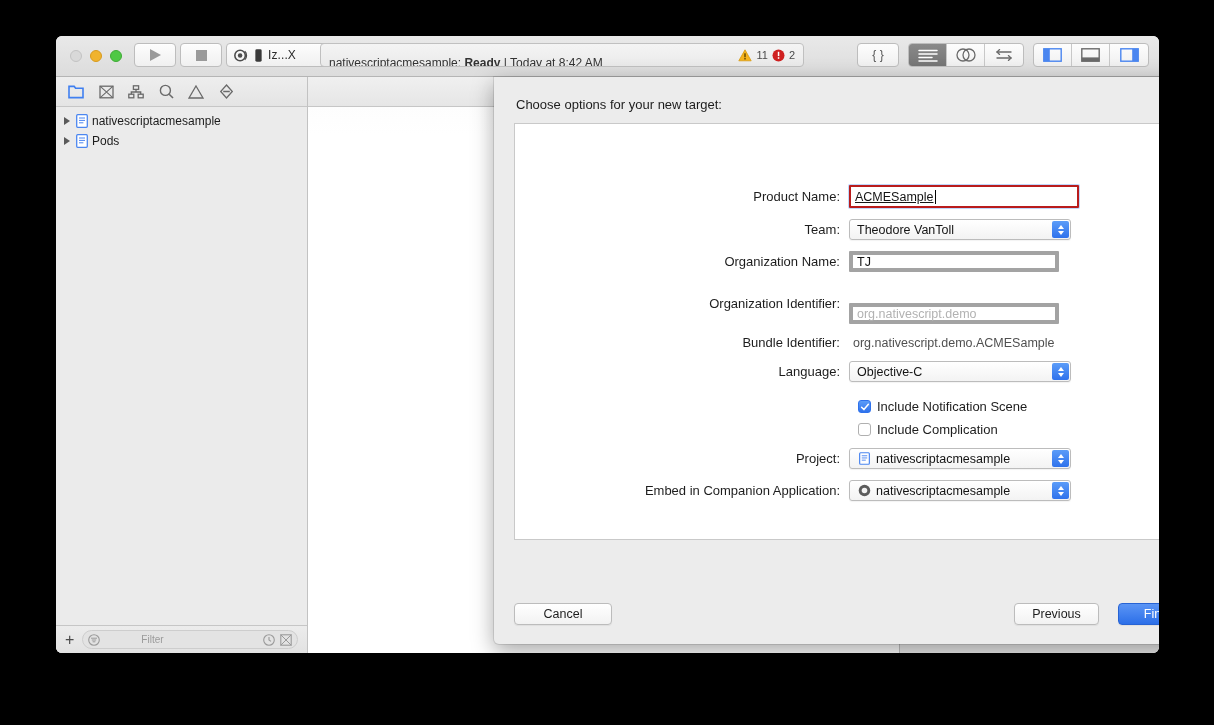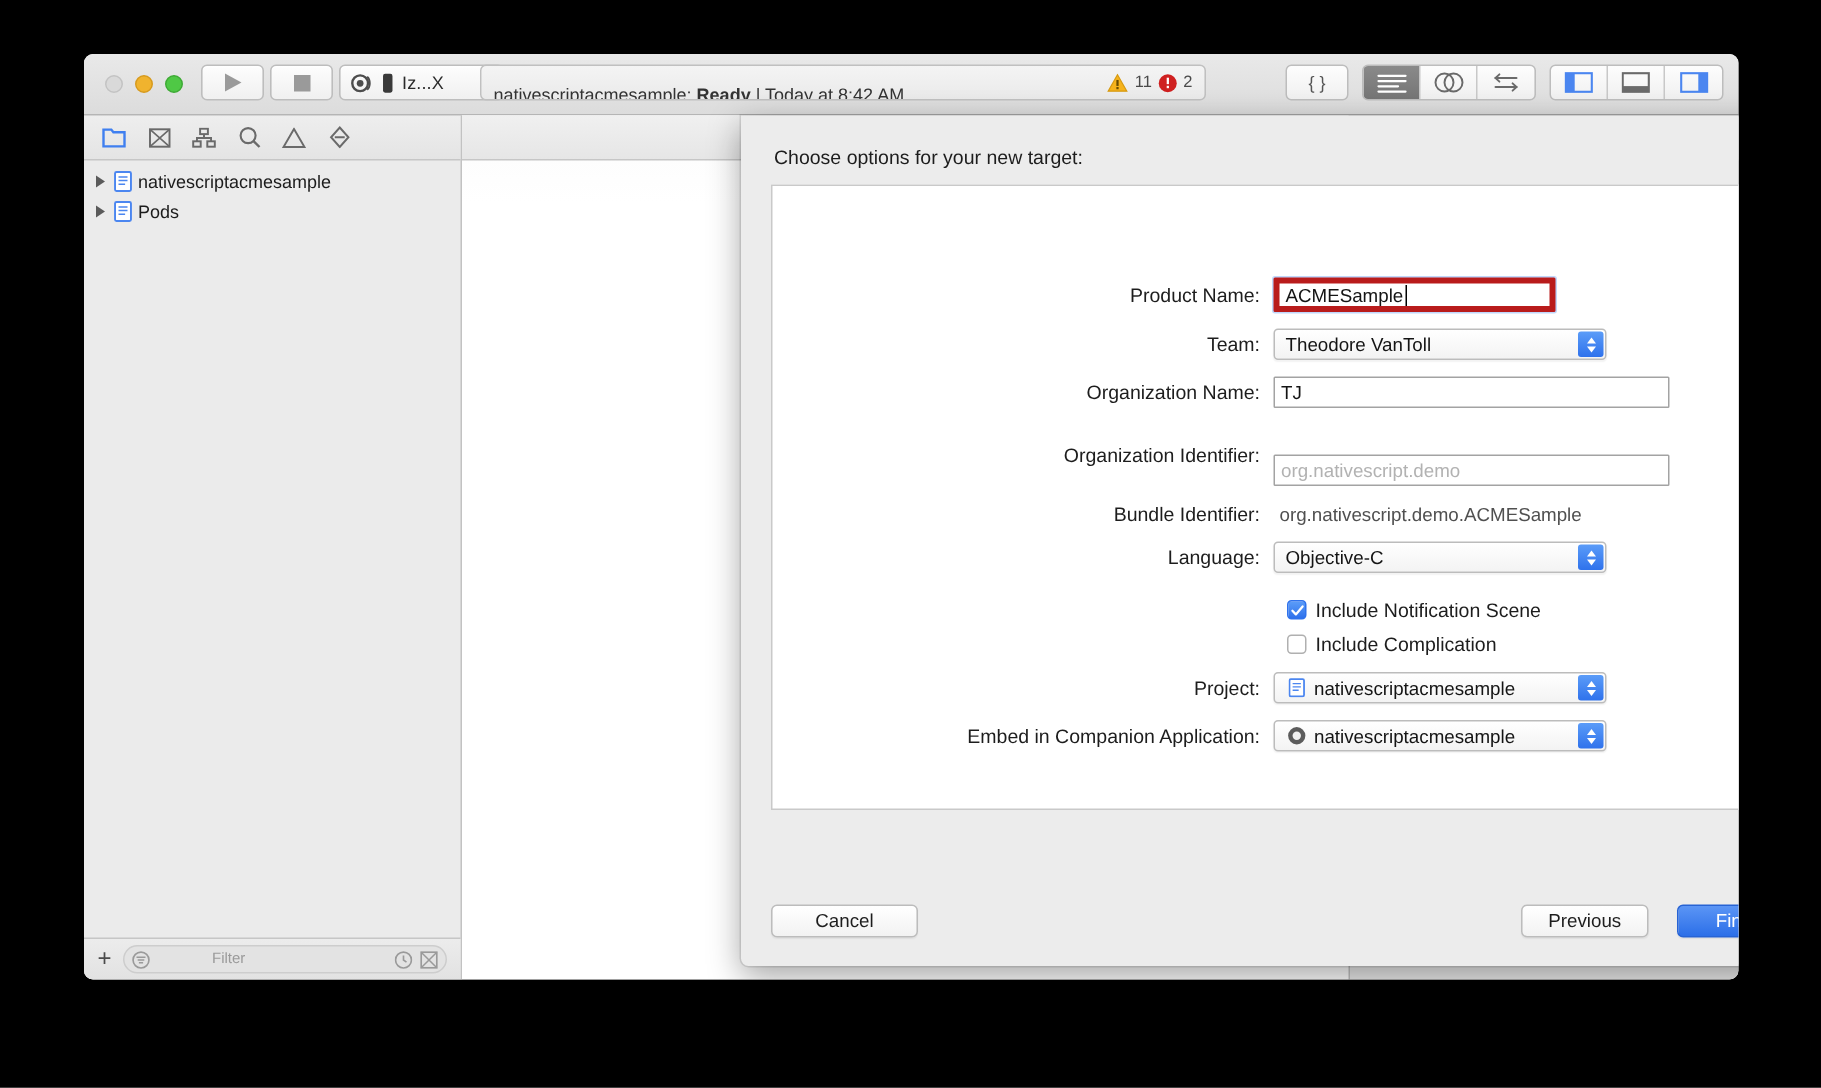--- a/index.html
+++ b/index.html
@@ -206,31 +206,31 @@
     padding-top: 61px;
     display: flex; flex-direction: column; gap: 11px;
   }
   .row { display: flex; align-items: center; }
   .row-label {
     width: 334px; text-align: right; padding-right: 9px;
     font-size: 13px; color: #1d1d1d; white-space: nowrap;
   }
 
   .text-field {
-    width: 264px; height: 21px;
-    border: 1px solid #a3a3a3; background: #fff;
+    width: 210px; height: 21px;
+    border: 4px solid #a3a3a3; background: #fff;
     font-size: 12.5px; color: #141414;
     display: flex; align-items: center;
     padding: 0 4px;
     border-radius: 1px;
   }
   .text-field.focused {
-    border: 4px solid #b91c1c;
+    border: 2px solid #b91c1c;
     box-shadow: 0 0 0 1px rgba(75,139,244,.35);
-    width: 188px; height: 23px;
+    width: 230px; height: 23px; text-decoration: underline;
   }
   .text-field.placeholder { color: #b2b2b2; margin-top: 20px; }
   .caret {
     display: inline-block; width: 1px; height: 14px;
     background: #000; margin-left: 1px;
   }
   .static-value { font-size: 12.5px; color: #505050; padding-left: 4px; }
 
   .popup {
     width: 222px; height: 21px;

